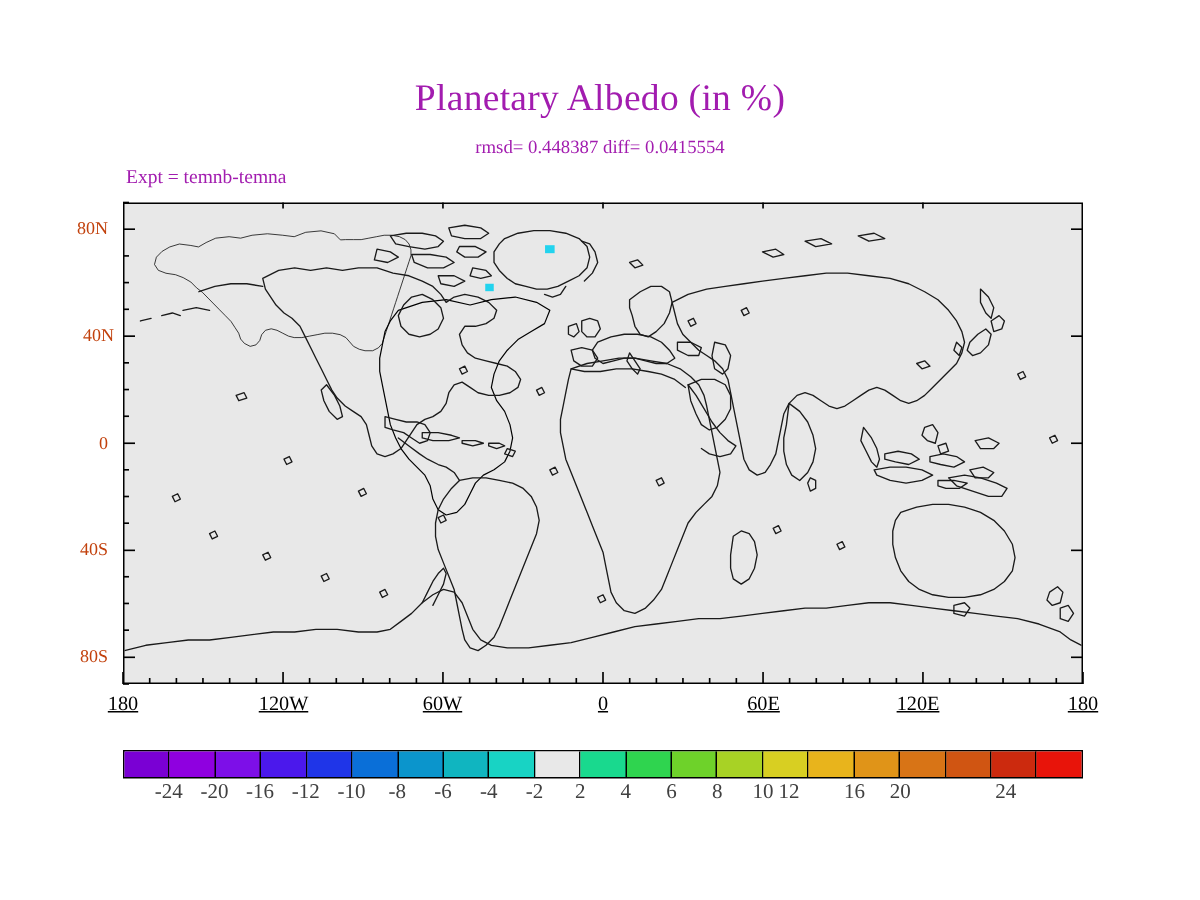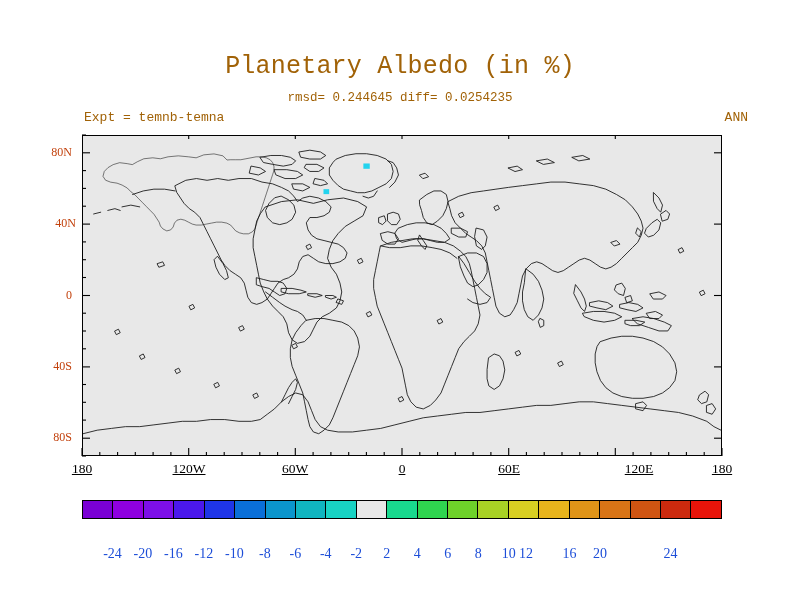--- a/index.html
+++ b/index.html
@@ -3,21 +3,21 @@
 <meta charset="utf-8">
 <style>
   html,body{margin:0;padding:0;}
   body{
     width:800px;height:600px;background:#ffffff;
     font-family:"Liberation Serif","DejaVu Serif",serif;
     overflow:hidden;position:relative;
   }
   #stage{position:absolute;left:0;top:0;width:800px;height:600px;}
 
-  .txt{position:absolute;color:#a16207;white-space:nowrap;font-family:Liberation Mono, monospace;}
+  .txt{position:absolute;color:#a21caf;white-space:nowrap;}
 
   #title{
     left:0;top:52px;width:800px;text-align:center;
     font-size:25px;letter-spacing:.2px;
   }
   #sub1{
     left:0;top:91px;width:800px;text-align:center;font-size:12.5px;
   }
   #sub2{
     left:0;top:102px;width:800px;text-align:center;font-size:12.5px;
@@ -38,31 +38,30 @@
   .ylab{position:absolute;width:46px;text-align:right;font-size:12px;color:#c2410c;}
   .xlab{position:absolute;text-align:center;font-size:13.5px;color:#000;width:60px;text-decoration:underline;}
 
   
   #cbar{
     position:absolute;left:82px;top:500px;width:640px;height:19px;
     box-sizing:border-box;border:1.2px solid #000;display:flex;
   }
   #cbar .sw{flex:1 1 0;height:100%;border-right:1px solid #000;}
   #cbar .sw:last-child{border-right:none;}
-  .cblab{position:absolute;text-align:center;font-size:14px;color:#1d4ed8;width:50px;top:521px;margin-top:25px;}
+  .cblab{position:absolute;text-align:center;font-size:14px;color:#404040;width:50px;top:521px;}
 </style>
 </head>
 <body>
 
 <div id="stage">
 
   <div class="txt" id="title">Planetary Albedo (in %)</div>
-  <div class="txt" id="sub1">rmsd= 0.244645 diff= 0.0254235</div>
+  <div class="txt" id="sub1">rmsd= 0.448387 diff= 0.0415554</div>
   <div class="txt" id="expt">Expt = temnb-temna</div>
-  <div class="txt" id="season">ANN</div>
 
   <div id="plot">
     <svg id="mapsvg" viewBox="0 0 360 180" preserveAspectRatio="none">
       <g fill="none" stroke="#000" stroke-width="0.45" stroke-linejoin="round" stroke-linecap="round">
 
         <path d="M196,28 L193,24 L186,22 L178,23 L172,26 L166,25 L158,24 L150,25 L144,27 L138,26 L131,27 L126,30 L122,33 L118,32 L112,31 L107,33 L103,36 L100,40 L99,45 L101,49 L105,51 L110,52 L114,54 L118,57 L121,61 L124,64 L127,68 L130,72 L133,76 L136,80 L139,84 L141,88 L143,92 L144,96 L146,99 L149,101 L152,100 L154,97 L155,93 L157,90 L160,89 L163,90 L166,92 L169,94 L172,95 L176,95 L180,94 L184,93 L188,92 L192,92 L196,93 L199,95 L201,98 L203,101 L206,103 L209,104 L213,104 L216,102 L218,99 L219,95 L220,91 L221,87 L222,83 L223,79 L224,75 L225,71 L226,67 L227,63 L228,59 L229,55 L230,51 L231,47 L232,43 L233,39 L233,35 L232,31 L230,28 L227,26 L223,25 L219,25 L215,26 L211,27 L207,28 L203,28 L199,28 Z" transform="translate(-60,-2) scale(0.72,0.55)"></path>
 
         <path d="M95,28 L104,25 L113,24 L122,26 L130,24 L139,23 L147,25 L152,28 L150,33 L145,36 L140,39 L136,43 L133,47 L131,52 L130,57 L132,62 L135,66 L137,71 L138,76 L137,81 L135,85 L131,88 L127,90 L124,93 L122,97 L120,101 L117,104 L113,105 L110,103 L108,99 L107,94 L105,90 L102,87 L99,84 L96,80 L94,76 L92,71 L91,66 L90,61 L89,56 L88,51 L88,46 L89,41 L90,36 L92,32 Z" transform="translate(8,12) scale(1,1)"></path>
       </g>
 
@@ -278,21 +277,21 @@
   <div class="ylab" style="left:30px;top:216px;">40N</div>
   <div class="ylab" style="left:26px;top:288px;">0</div>
   <div class="ylab" style="left:26px;top:359px;">40S</div>
   <div class="ylab" style="left:26px;top:430px;">80S</div>
 
   <div class="xlab" style="left:52px;top:461px;">180</div>
   <div class="xlab" style="left:159px;top:461px;">120W</div>
   <div class="xlab" style="left:265px;top:461px;">60W</div>
   <div class="xlab" style="left:372px;top:461px;">0</div>
   <div class="xlab" style="left:479px;top:461px;">60E</div>
-  <div class="xlab" style="left:609px;top:461px;">120E</div>
+  <div class="xlab" style="left:582px;top:461px;">120E</div>
   <div class="xlab" style="left:692px;top:461px;">180</div>
 
   <div id="cbar">
       <div class="sw" style="background: rgb(122, 0, 212);"></div>
       <div class="sw" style="background: rgb(143, 0, 224);"></div>
       <div class="sw" style="background: rgb(125, 15, 232);"></div>
       <div class="sw" style="background: rgb(75, 24, 236);"></div>
       <div class="sw" style="background: rgb(31, 53, 232);"></div>
       <div class="sw" style="background: rgb(10, 111, 216);"></div>
       <div class="sw" style="background: rgb(11, 149, 204);"></div>

